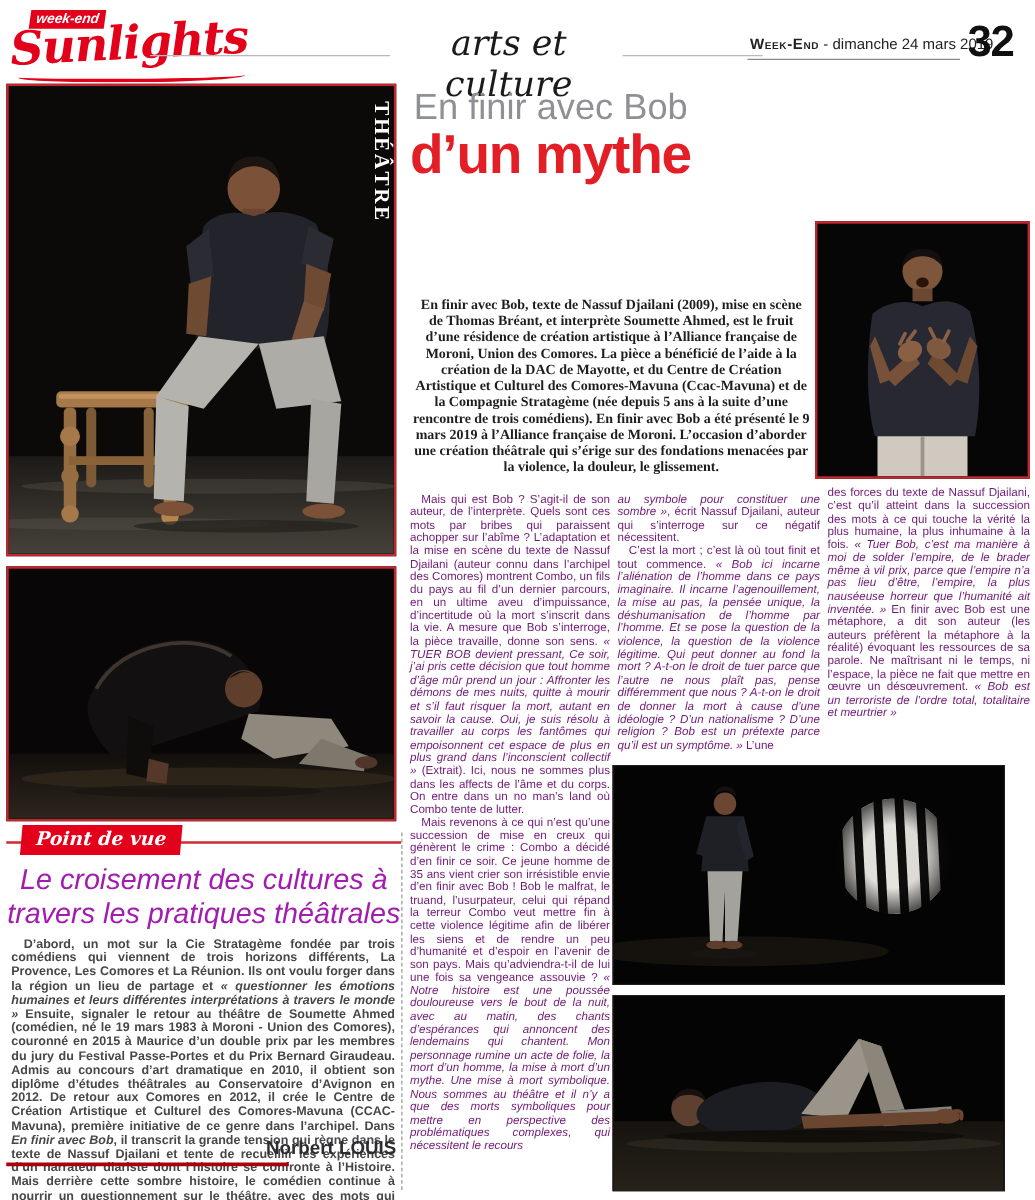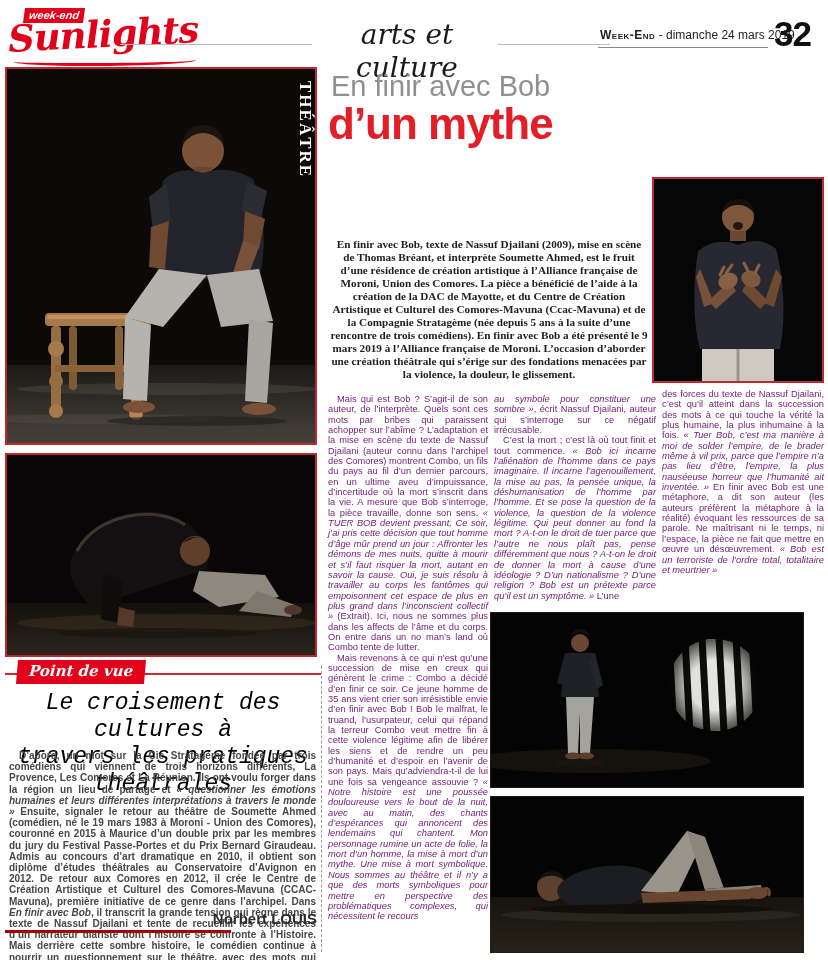--- a/index.html
+++ b/index.html
@@ -53,22 +53,22 @@
   .it{font-style:italic;}
   .col1{left:328px;top:394px;width:160px;}
   .col2{left:494px;top:394px;width:162px;}
   .col3{left:662px;top:389px;width:162px;}
 
   
   .pdv{left:5px;top:660px;width:316px;height:294px;}
   .pdv-line{position:absolute;left:0;top:13px;width:100%;border-top:2px solid #cf2a32;height:0;}
   .pdv-label{position:absolute;left:12px;top:0;background:#e2001a;color:#fff;padding:2px 12px 4px;
     font-family:"DejaVu Serif",serif;font-style:italic;font-weight:bold;font-size:15px;transform:skewX(-5deg);}
-  .pdv-title{position:absolute;left:0;top:30px;width:100%;text-align:center;color:#000000;
-    font-family:Liberation Mono, monospace;font-style:italic;font-size:23px;line-height:27px;}
+  .pdv-title{position:absolute;left:0;top:30px;width:100%;text-align:center;color:#a21caf;
+    font-family:Liberation Sans, sans-serif;font-style:italic;font-size:23px;line-height:27px;}
   .pdv-body{position:absolute;left:4px;top:90px;width:307px;font-weight:bold;color:#47474a;
     font-size:10px;line-height:11.2px;text-align:justify;text-indent:10px;margin:0;}
   .pdv-rule{position:absolute;left:0;top:270px;width:226px;border-top:3px solid #a8000b;height:0;}
   .pdv-sign{position:absolute;right:4px;top:250px;font-weight:bold;font-size:15px;color:#2d2d30;}
   .pdv-dash{left:321px;top:666px;height:286px;border-left:1px dashed #9a9a9a;width:0;}
 </style>
 </head>
 <body>
 
 <div class="page">
@@ -201,21 +201,21 @@
     </svg>
   </div>
 
   <div class="abs intro">En finir avec Bob, texte de Nassuf Djailani (2009), mise en scène de Thomas Bréant, et interprète Soumette Ahmed, est le fruit d’une résidence de création artistique à l’Alliance française de Moroni, Union des Comores. La pièce a bénéficié de l’aide à la création de la DAC de Mayotte, et du Centre de Création Artistique et Culturel des Comores-Mavuna (Ccac-Mavuna) et de la Compagnie Stratagème (née depuis 5 ans à la suite d’une rencontre de trois comédiens). En finir avec Bob a été présenté le 9 mars 2019 à l’Alliance française de Moroni. L’occasion d’aborder une création théâtrale qui s’érige sur des fondations menacées par la violence, la douleur, le glissement.</div>
 
   <div class="abs bodycol col1">
     <p><span>Mais qui est Bob ? S’agit-il de son auteur, de l’interprète. Quels sont ces mots par bribes qui paraissent achopper sur l’abîme ? L’adaptation et la mise en scène du texte de Nassuf Djailani (auteur connu dans l’archipel des Comores) montrent Combo, un fils du pays au fil d’un dernier parcours, en un ultime aveu d’impuissance, d’incertitude où la mort s’inscrit dans la vie. A mesure que Bob s’interroge, la pièce travaille, donne son sens. </span><span class="it">« TUER BOB devient pressant, Ce soir, j’ai pris cette décision que tout homme d’âge mûr prend un jour : Affronter les démons de mes nuits, quitte à mourir et s’il faut risquer la mort, autant en savoir la cause. Oui, je suis résolu à travailler au corps les fantômes qui empoisonnent cet espace de plus en plus grand dans l’inconscient collectif »</span><span> (Extrait). Ici, nous ne sommes plus dans les affects de l’âme et du corps. On entre dans un no man’s land où Combo tente de lutter.</span></p>
     <p><span>Mais revenons à ce qui n’est qu’une succession de mise en creux qui génèrent le crime : Combo a décidé d’en finir ce soir. Ce jeune homme de 35 ans vient crier son irrésistible envie d’en finir avec Bob ! Bob le malfrat, le truand, l’usurpateur, celui qui répand la terreur Combo veut mettre fin à cette violence légitime afin de libérer les siens et de rendre un peu d’humanité et d’espoir en l’avenir de son pays. Mais qu’adviendra-t-il de lui une fois sa vengeance assouvie ? </span><span class="it">« Notre histoire est une poussée douloureuse vers le bout de la nuit, avec au matin, des chants d’espérances qui annoncent des lendemains qui chantent. Mon personnage rumine un acte de folie, la mort d’un homme, la mise à mort d’un mythe. Une mise à mort symbolique. Nous sommes au théâtre et il n’y a que des morts symboliques pour mettre en perspective des problématiques complexes, qui nécessitent le recours</span></p>
   </div>
   <div class="abs bodycol col2">
-    <p class="cont"><span class="it">au symbole pour constituer une sombre »</span><span>, écrit Nassuf Djailani, auteur qui s’interroge sur ce négatif irrécusable.</span></p>
+    <p class="cont"><span class="it">au symbole pour constituer une sombre »</span><span>, écrit Nassuf Djailani, auteur qui s’interroge sur ce négatif nécessitent.</span></p>
     <p><span>C’est la mort ; c’est là où tout finit et tout commence. </span><span class="it">« Bob ici incarne l’aliénation de l’homme dans ce pays imaginaire. Il incarne l’agenouillement, la mise au pas, la pensée unique, la déshumanisation de l’homme par l’homme. Et se pose la question de la violence, la question de la violence légitime. Qui peut donner au fond la mort ? A-t-on le droit de tuer parce que l’autre ne nous plaît pas, pense différemment que nous ? A-t-on le droit de donner la mort à cause d’une idéologie ? D’un nationalisme ? D’une religion ? Bob est un prétexte parce qu’il est un symptôme. »</span><span> L’une</span></p>
   </div>
   <div class="abs bodycol col3">
     <p class="cont"><span>des forces du texte de Nassuf Djailani, c’est qu’il atteint dans la succession des mots à ce qui touche la vérité la plus humaine, la plus inhumaine à la fois. </span><span class="it">« Tuer Bob, c’est ma manière à moi de solder l’empire, de le brader même à vil prix, parce que l’empire n’a pas lieu d’être, l’empire, la plus nauséeuse horreur que l’humanité ait inventée. »</span><span> En finir avec Bob est une métaphore, a dit son auteur (les auteurs préfèrent la métaphore à la réalité) évoquant les ressources de sa parole. Ne maîtrisant ni le temps, ni l’espace, la pièce ne fait que mettre en œuvre un désœuvrement. </span><span class="it">« Bob est un terroriste de l’ordre total, totalitaire et meurtrier »</span></p>
   </div>
 
   <div class="abs photo photoA">
     <svg width="312" height="174" viewBox="0 0 312 174">
       <defs>
         <clipPath id="spotClip">

